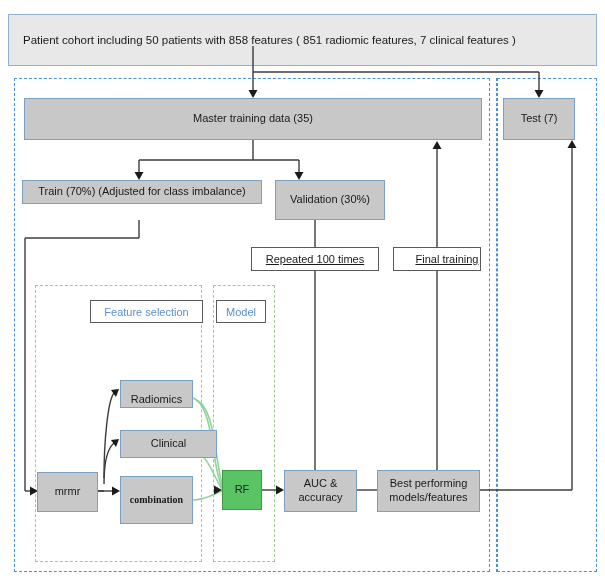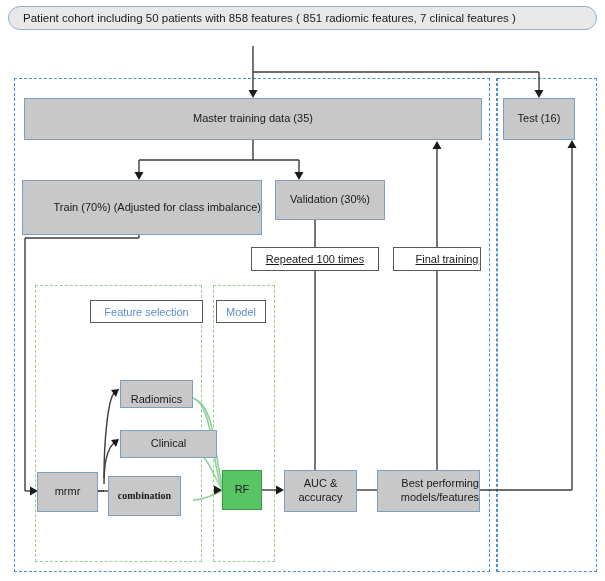--- a/index.html
+++ b/index.html
@@ -25,21 +25,21 @@
   .dash-green{position:absolute;box-sizing:border-box;border:1.6px dashed #9ccb8c;background:transparent;}
 
   svg.overlay{position:absolute;left:0;top:0;width:605px;height:581px;pointer-events:none;}
   .bold-ser{font-family:"Liberation Serif",serif;font-weight:bold;font-size:10px;}
 </style>
 </head>
 <body>
 
 <div id="canvas">
 
-  <div class="header-box" style="left:8px;top:6px;width:589px;height:24px;border-radius:20px;">
+  <div class="header-box" style="left:8px;top:14px;width:589px;height:52px;">
     <span>Patient cohort including 50 patients with 858 features ( 851 radiomic features,  7  clinical features )</span>
   </div>
 
   <div class="dash-blue" style="left:14px;top:78px;width:476px;height:494px;"></div>
   <div class="dash-blue" style="left:497px;top:78px;width:100px;height:494px;"></div>
   <div class="dash-blue" style="left:490px;top:78px;width:7px;height:494px;border-left:none;border-top:none;border-bottom:none;"></div>
 
   <div class="dash-green" style="left:35px;top:285px;width:167px;height:277px;"></div>
   <div class="dash-green" style="left:213px;top:285px;width:62px;height:277px;"></div>
 
@@ -116,24 +116,24 @@
 
       <polygon points="572,140 567.5,148 576.5,148"></polygon>
     </g>
   </svg>
 
   <div class="gbox" style="left:24px;top:98px;width:458px;height:42px;">
     <span>Master training data (35)</span>
   </div>
 
   <div class="gbox" style="left:503px;top:98px;width:72px;height:42px;">
-    <span>Test (16)</span>
+    <span>Test (7)</span>
   </div>
 
-  <div class="gbox" style="left:22px;top:180px;width:240px;height:55px;justify-content:flex-end;">
+  <div class="gbox" style="left:22px;top:180px;width:240px;height:24px;">
     <span>Train (70%) (Adjusted for class imbalance)</span>
   </div>
 
   <div class="gbox" style="left:275px;top:180px;width:110px;height:40px;">
     <span>Validation (30%)</span>
   </div>
 
   <div class="wbox" style="left:251px;top:247px;width:128px;height:24px;">
     <span class="underline-txt">Repeated 100 times</span>
   </div>
@@ -155,31 +155,31 @@
   </div>
 
   <div class="gbox" style="left:120px;top:430px;width:97px;height:28px;">
     <span>Clinical</span>
   </div>
 
   <div class="gbox" style="left:37px;top:472px;width:61px;height:40px;">
     <span>mrmr</span>
   </div>
 
-  <div class="gbox" style="left:108px;top:476px;width:73px;height:40px;">
+  <div class="gbox" style="left:120px;top:476px;width:73px;height:48px;">
     <span class="bold-ser">combination</span>
   </div>
 
   <div class="gbox green" style="left:222px;top:470px;width:40px;height:40px;">
     <span>RF</span>
   </div>
 
   <div class="gbox" style="left:284px;top:470px;width:73px;height:42px;flex-direction:column;">
     <span>AUC &amp;</span>
     <span>accuracy</span>
   </div>
 
-  <div class="gbox" style="left:377px;top:470px;width:103px;height:42px;flex-direction:column;align-items:flex-end;">
+  <div class="gbox" style="left:377px;top:470px;width:103px;height:42px;flex-direction:column;">
     <span>Best performing</span>
     <span>models/features</span>
   </div>
 
 </div>
 
 </body></html>

